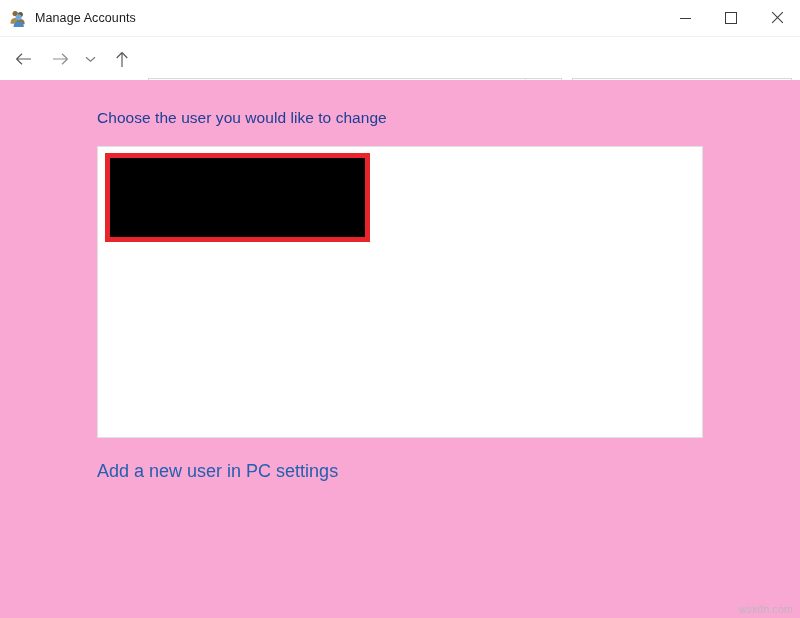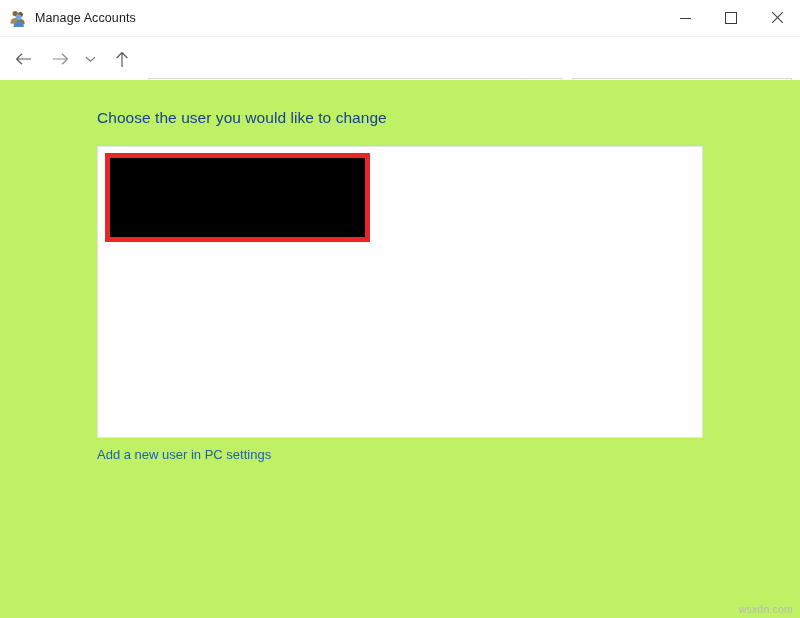--- a/index.html
+++ b/index.html
@@ -180,21 +180,21 @@
     align-items: center;
     justify-content: center;
     flex: 0 0 auto;
   }
 
   
   #content {
     position: absolute;
     left: 0; top: 80px;
     width: 800px; height: 538px;
-    background: #bef264;
+    background: #f9a8d4;
   }
   #page-title {
     position: absolute;
     left: 97px; top: 29px;
     font-size: 15.5px;
     color: #1b3f94;
     letter-spacing: 0.05px;
     white-space: nowrap;
   }
   #user-list {
@@ -208,22 +208,22 @@
   #redaction-box {
     position: absolute;
     left: 7px; top: 6px;
     width: 265px; height: 89px;
     background: #000000;
     border: 5px solid #e8252b;
     box-sizing: border-box;
   }
   #add-user-link {
     position: absolute;
-    left: 97px; top: 367px;
-    font-size: 13px;
+    left: 97px; top: 381px;
+    font-size: 18px;
     color: #2360b0;
     white-space: nowrap;
     cursor: pointer;
   }
 
   #watermark {
     position: absolute;
     right: 7px; bottom: 3px;
     font-size: 10.5px;
     color: #b9b9b9;

